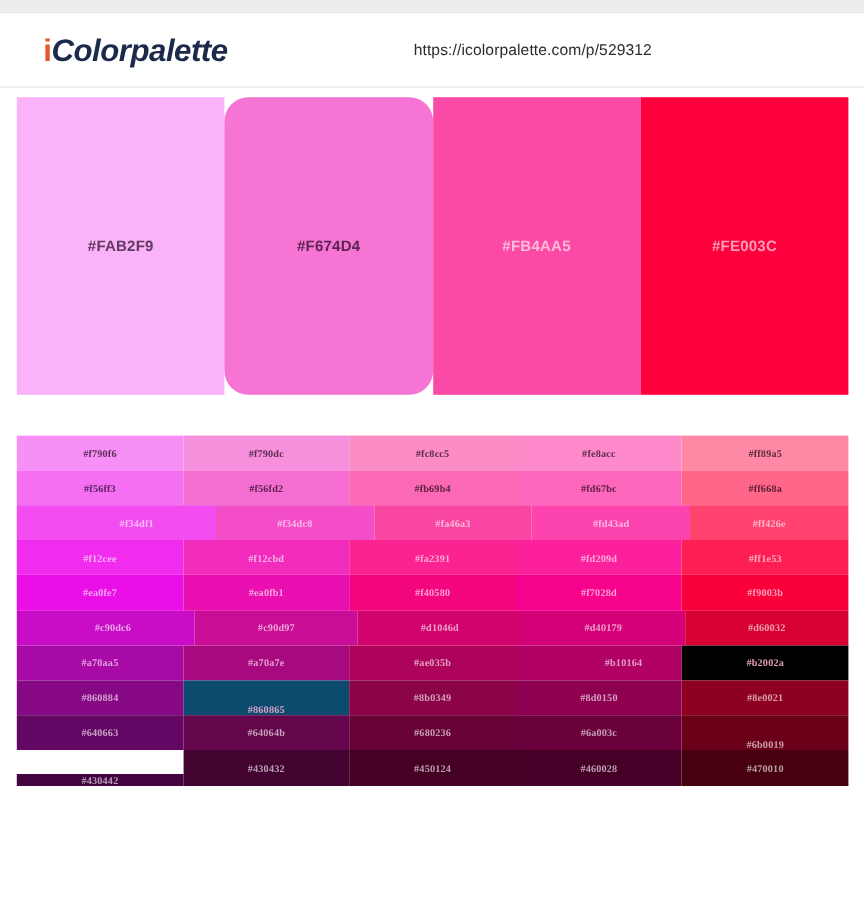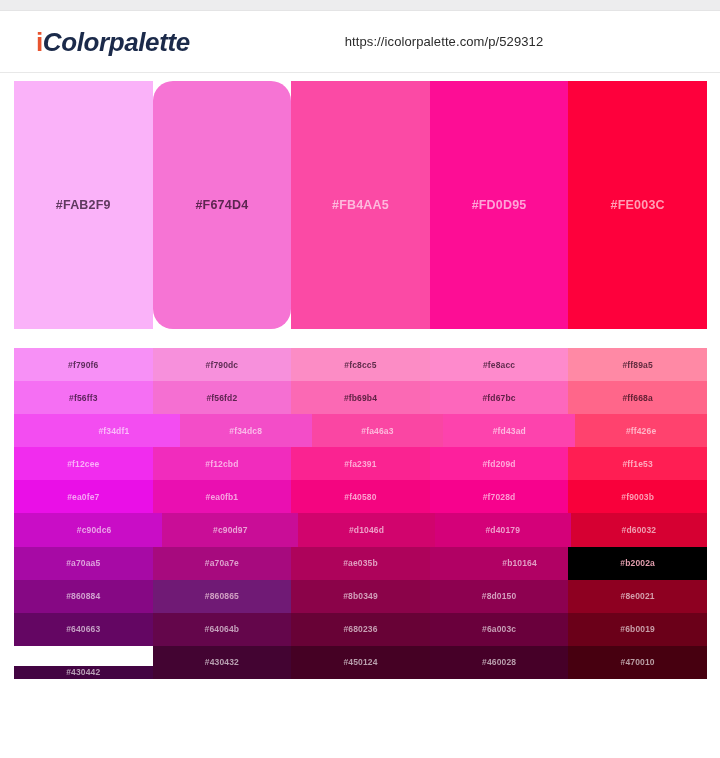--- a/index.html
+++ b/index.html
@@ -78,25 +78,26 @@
   }
   .main-swatch .hexlabel {
     font-size: 12.5px;
     font-weight: bold;
     letter-spacing: 0.2px;
   }
 
   
   .grid {
     position: absolute;
-    top: 348px; left: 14px;
+    top: 363px; left: 14px;
     width: 693px;
-    height: 331px;
+    height: 292px;
     display: flex;
     flex-direction: column;
+    font-family: Liberation Serif, serif;
   }
   .grid-row {
     flex: 1 1 0;
     display: flex;
   }
   .grid-cell {
     flex: 1 1 0;
     display: flex;
     align-items: center;
     justify-content: center;
@@ -125,23 +126,20 @@
   <div class="main-band">
       <div class="main-swatch" style="background: rgb(250, 178, 249);">
         <span class="hexlabel" style="color: rgb(95, 57, 95);">#FAB2F9</span>
       </div>
       <div class="main-swatch" style="background: rgb(246, 116, 212); border-radius: 20px;">
         <span class="hexlabel" style="color: rgb(93, 37, 81);">#F674D4</span>
       </div>
       <div class="main-swatch" style="background: rgb(251, 74, 165);">
         <span class="hexlabel" style="color: rgb(253, 186, 221);">#FB4AA5</span>
       </div>
-      <div class="main-swatch" style="background: rgb(253, 13, 149);">
-        <span class="hexlabel" style="color: rgb(254, 163, 215);">#FD0D95</span>
-      </div>
       <div class="main-swatch" style="background: rgb(254, 0, 60);">
         <span class="hexlabel" style="color: rgb(255, 158, 181);">#FE003C</span>
       </div>
     </div>
 
   <div class="grid">
       <div class="grid-row">
         <div class="grid-cell" style="background: rgb(247, 144, 246);">
           <span class="hexlabel" style="color: rgb(94, 46, 93);">#f790f6</span>
         </div>
@@ -257,21 +255,21 @@
           <span class="hexlabel" style="color: rgb(225, 158, 196); padding-left: 41px;">#b10164</span>
         </div>
         <div class="grid-cell" style="background: #000000;">
           <span class="hexlabel" style="color: rgb(226, 158, 174);">#b2002a</span>
         </div>
       </div>
       <div class="grid-row">
         <div class="grid-cell" style="background: rgb(134, 8, 132);">
           <span class="hexlabel" style="color: rgb(209, 161, 208);">#860884</span>
         </div>
-        <div class="grid-cell" style="background: #701a75;">
+        <div class="grid-cell" style="background: #0c4a6e; align-items: flex-end;">
           <span class="hexlabel" style="color: rgb(209, 161, 196);">#860865</span>
         </div>
         <div class="grid-cell" style="background: rgb(139, 3, 73);">
           <span class="hexlabel" style="color: rgb(211, 159, 186);">#8b0349</span>
         </div>
         <div class="grid-cell" style="background: rgb(141, 1, 80);">
           <span class="hexlabel" style="color: rgb(212, 158, 189);">#8d0150</span>
         </div>
         <div class="grid-cell" style="background: rgb(142, 0, 33);">
           <span class="hexlabel" style="color: rgb(212, 158, 171);">#8e0021</span>
@@ -283,21 +281,21 @@
         </div>
         <div class="grid-cell" style="background: rgb(100, 6, 75);">
           <span class="hexlabel" style="color: rgb(196, 160, 187);">#64064b</span>
         </div>
         <div class="grid-cell" style="background: rgb(104, 2, 54);">
           <span class="hexlabel" style="color: rgb(198, 159, 179);">#680236</span>
         </div>
         <div class="grid-cell" style="background: rgb(106, 0, 60);">
           <span class="hexlabel" style="color: rgb(198, 158, 181);">#6a003c</span>
         </div>
-        <div class="grid-cell" style="background: rgb(107, 0, 25);">
+        <div class="grid-cell" style="background: rgb(107, 0, 25); align-items: flex-end;">
           <span class="hexlabel" style="color: rgb(199, 158, 168);">#6b0019</span>
         </div>
       </div>
       <div class="grid-row">
         <div class="grid-cell" style="background: rgb(67, 4, 66); margin-top: 20px;">
           <span class="hexlabel" style="color: rgb(184, 160, 183);">#430442</span>
         </div>
         <div class="grid-cell" style="background: rgb(67, 4, 50);">
           <span class="hexlabel" style="color: rgb(184, 160, 177);">#430432</span>
         </div>

